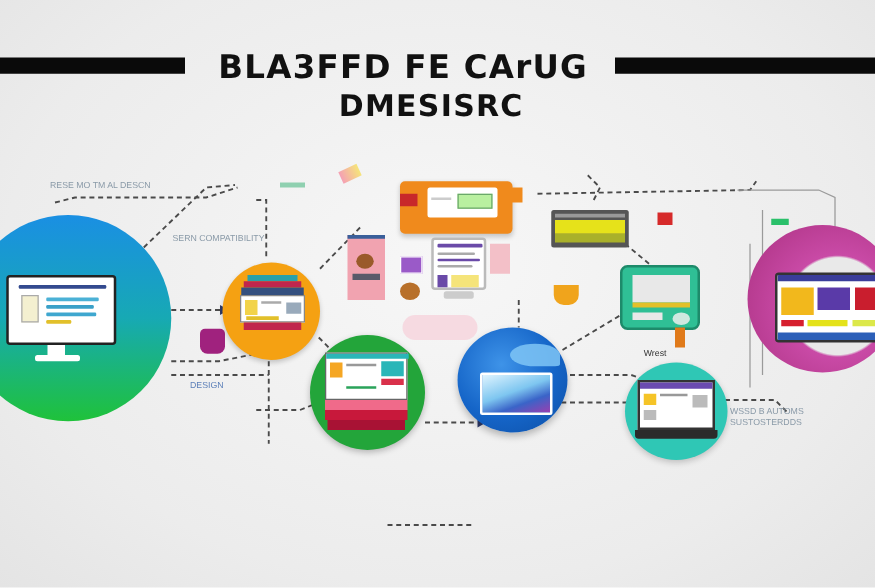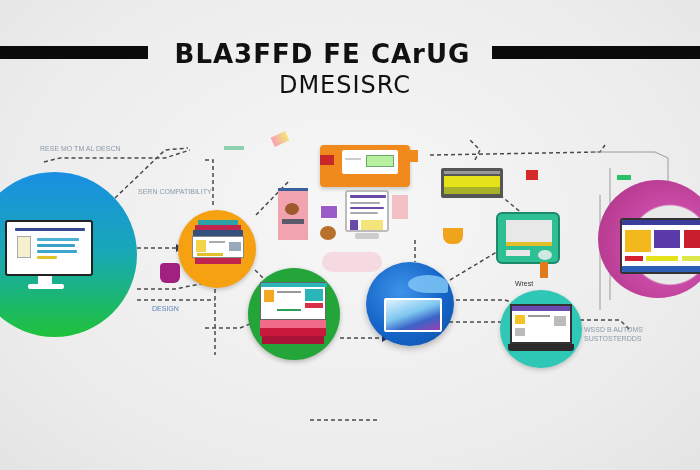--- a/index.html
+++ b/index.html
@@ -12,21 +12,21 @@
   .abs { position: absolute; }
   
   .title-bar { position: absolute; top: 46px; height: 13px; background: #0a0a0a; }
   .title-line1 {
     position: absolute; top: 38px; left: 155px; width: 335px; text-align: center;
     font-family: "DejaVu Sans", sans-serif; font-weight: bold; font-size: 26px;
     letter-spacing: 1px; color: #111; line-height: 32px;
   }
   .title-line2 {
     position: absolute; top: 70px; left: 255px; width: 180px; text-align: center;
-    font-family: "DejaVu Sans", sans-serif; font-weight: normal; font-size: 24px;
+    font-family: "DejaVu Sans", sans-serif; font-weight: bold; font-size: 24px;
     letter-spacing: 1px; color: #111; line-height: 30px;
   }
   svg.connectors { position: absolute; left: 0; top: 0; width: 700px; height: 470px; }
   .node { position: absolute; border-radius: 50%; }
   .screen { position: absolute; background: #fff; border: 2px solid #2b2b2b; border-radius: 3px; overflow: hidden; }
   .bar { position: absolute; height: 3px; border-radius: 1px; }
   .label-faint {
     position: absolute; font-size: 7px; color: #8a9aa8; white-space: nowrap; line-height: 8px;
   }
 </style>

